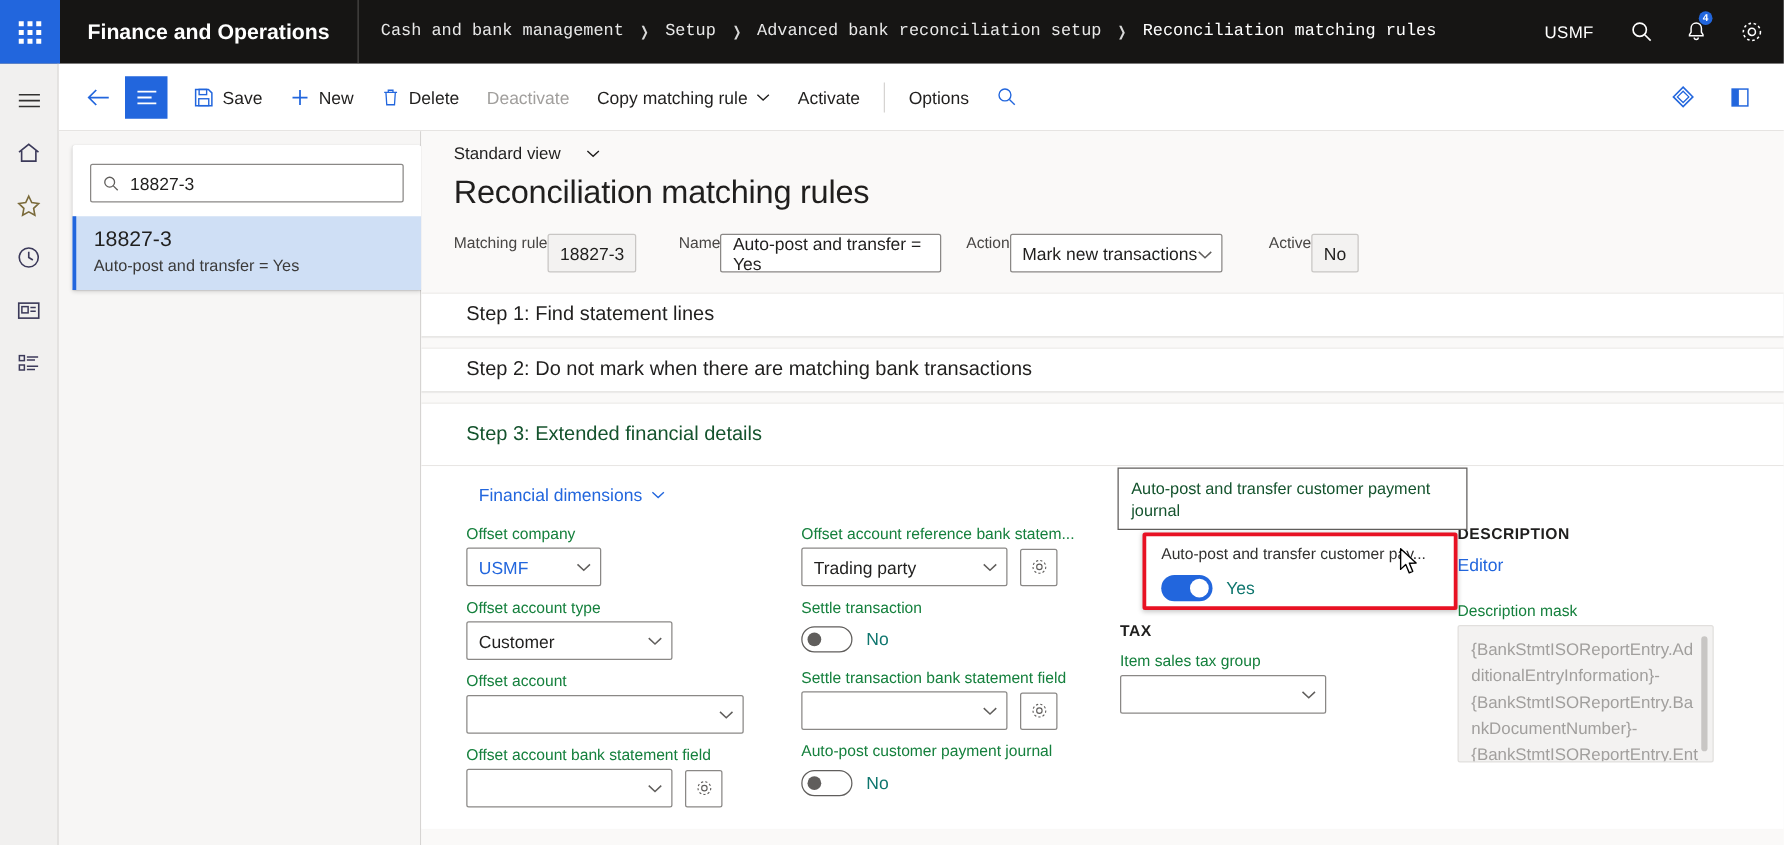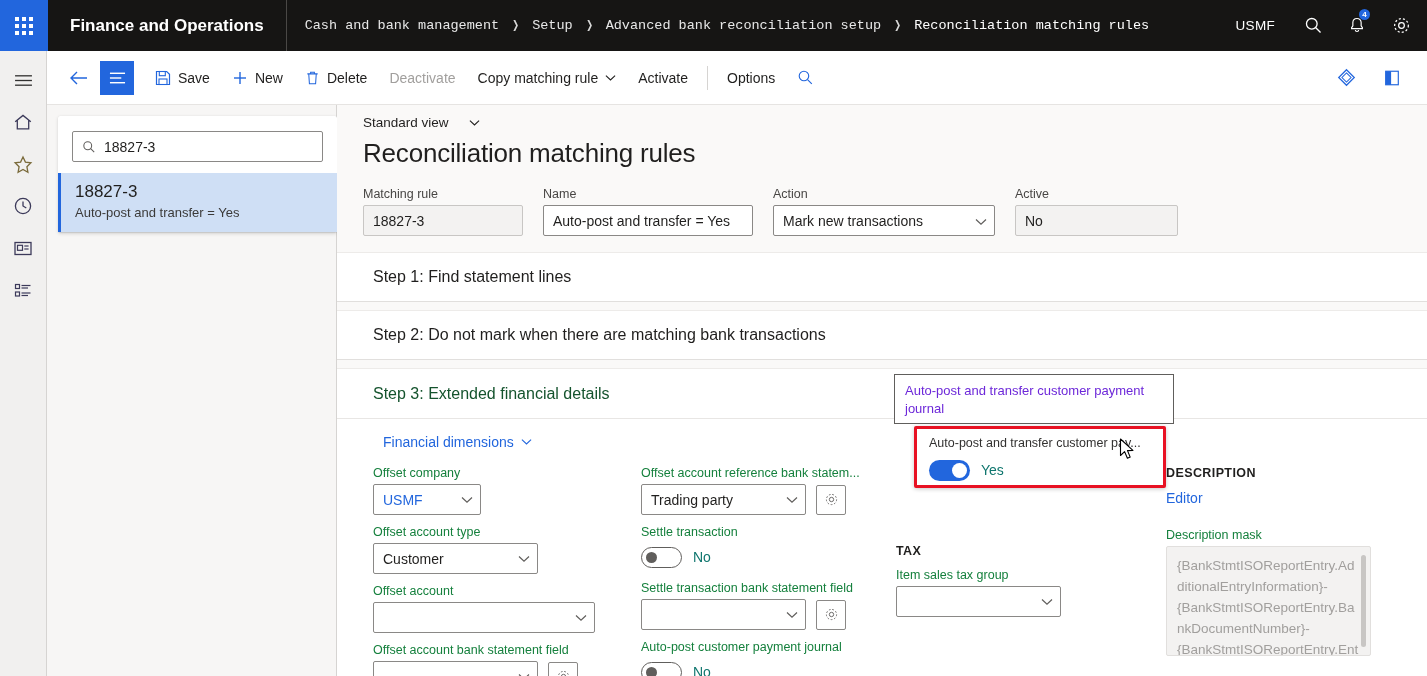--- a/index.html
+++ b/index.html
@@ -144,39 +144,39 @@
     width: fit-content;
   }
   .page-title {
     font-size: 26px; font-weight: 400; color: #201f1e;
     margin: 8px 0 0 26px; letter-spacing: -.2px;
   }
 
   .header-fields {
     display: flex; margin: 18px 0 0 26px; gap: 0;
   }
-  .fld { display: flex; flex-direction: column; }
+  .fld { display: flex; flex-direction: row; }
   .fld-label {
     font-size: 12.5px; color: #484644; margin-bottom: 4px;
   }
   .fld-box {
     height: 31px; border: 1px solid #8a8886; border-radius: 2px;
     background: #ffffff; display: flex; align-items: center;
     padding: 0 9px; font-size: 14px; color: #201f1e;
   }
   .fld-box.ro { background: #f3f2f1; border-color: #c8c6c4; }
   .fld-box.sel { justify-content: space-between; padding-right: 7px; }
   .fld-box .chev { color: #605e5c; }
 
   
   .steps { margin-top: 16px; }
   .step {
     background: #ffffff; border-top: 1px solid #edebe9;
     border-bottom: 1px solid #e1dfdd;
-    height: 50px; display: flex; align-items: center;
+    height: 36px; display: flex; align-items: center;
     padding-left: 36px; margin-bottom: 8px;
     font-size: 16px; color: #201f1e; cursor: pointer;
     box-shadow: 0 0.3px 0.9px rgba(0,0,0,.06);
   }
   .step.open {
     height: auto; display: block; padding: 0; margin-bottom: 0;
     cursor: default; border-bottom: none;
   }
   .step-head {
     height: 50px; display: flex; align-items: center; padding-left: 36px;
@@ -257,21 +257,21 @@
     position: absolute; left: 914px; top: 426px; width: 252px; height: 62px;
     border: 3px solid #e81123; border-radius: 2px; background: #ffffff;
     z-index: 40; padding: 7px 0 0 12px;
     box-shadow: 0 1px 4px rgba(0,0,0,.22);
   }
   .hl-label { font-size: 12.5px; color: #323130; margin-bottom: 6px; }
 
   .tooltip {
     position: absolute; left: 894px; top: 374px; width: 280px; height: 50px;
     background: #ffffff; border: 1px solid #605e5c;
-    font-size: 13px; color: #6d28d9; line-height: 18px;
+    font-size: 13px; color: #14532d; line-height: 18px;
     padding: 7px 10px; z-index: 50;
   }
 
   .cursor { position: absolute; left: 1119px; top: 438px; z-index: 60; }
   .fld-sep { width: 20px; }
 </style>
 </head>
 <body>
 
 <div class="topbar">

